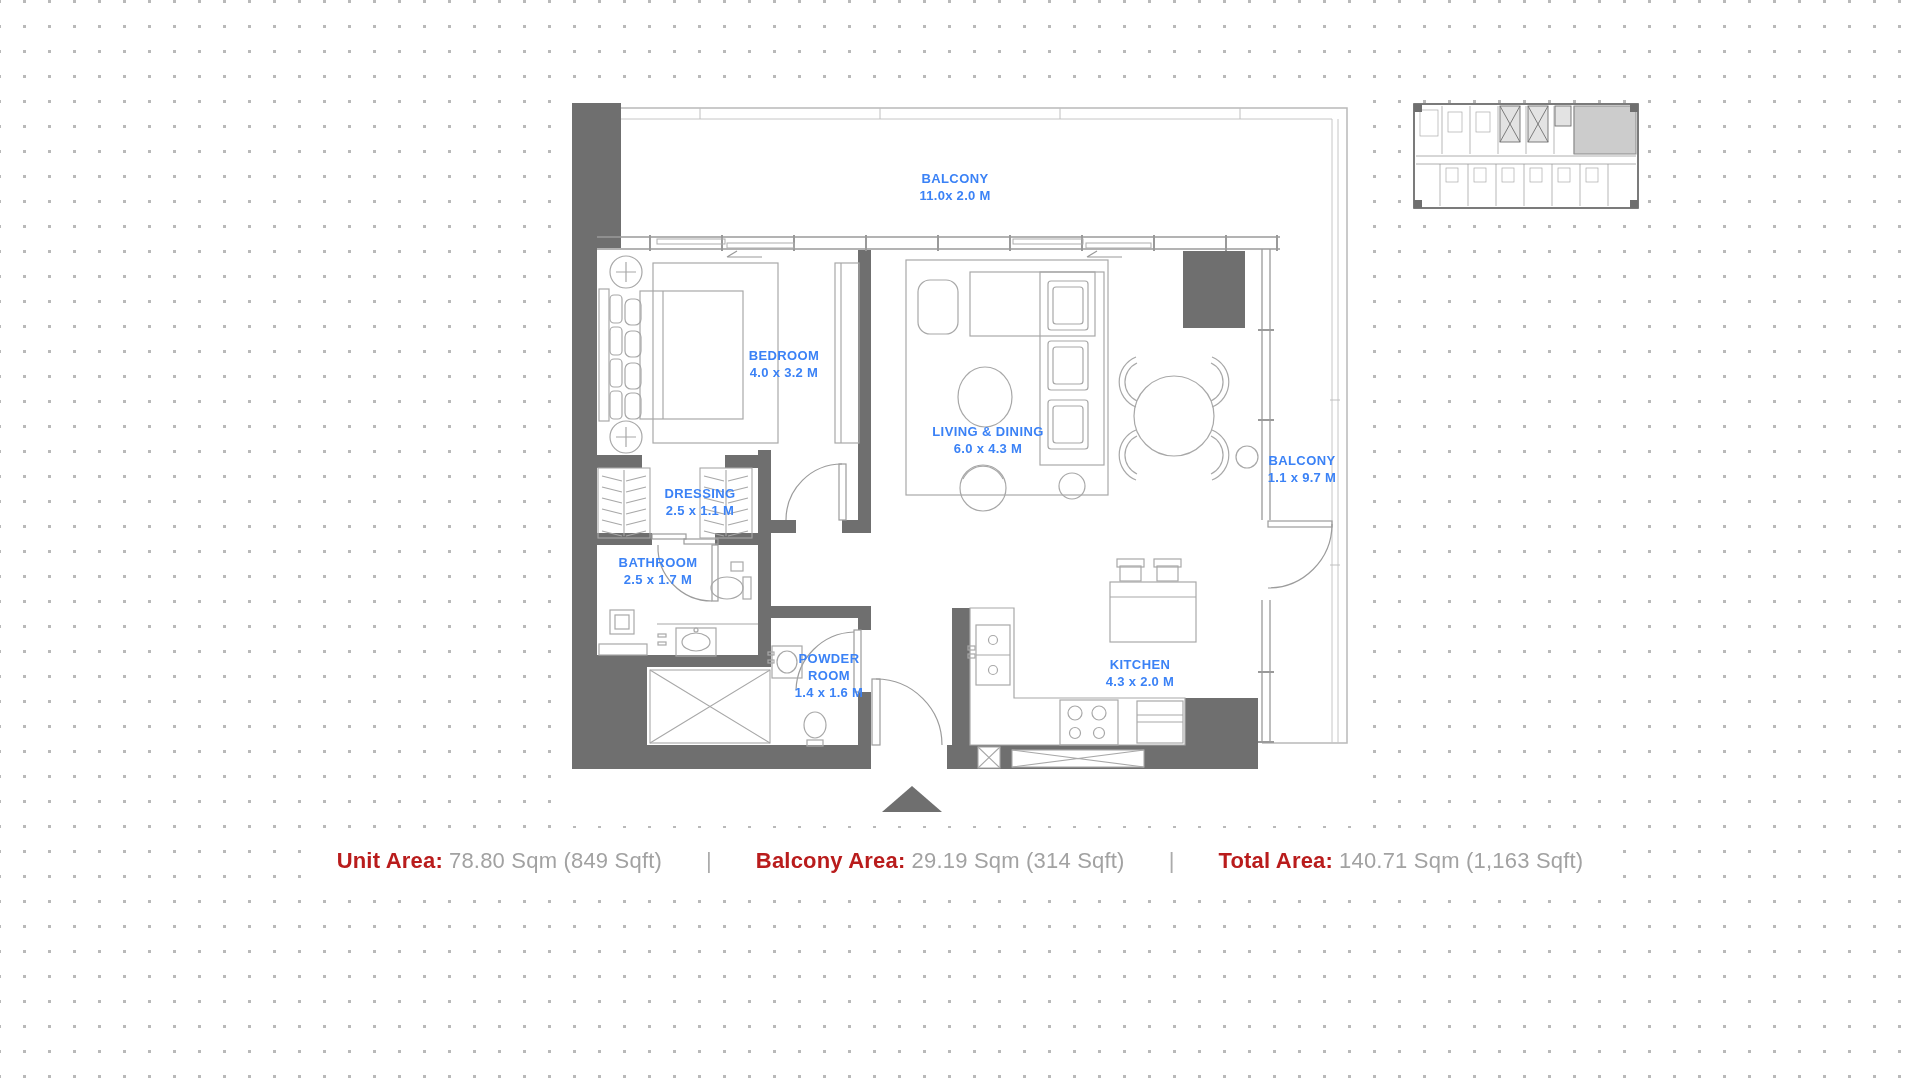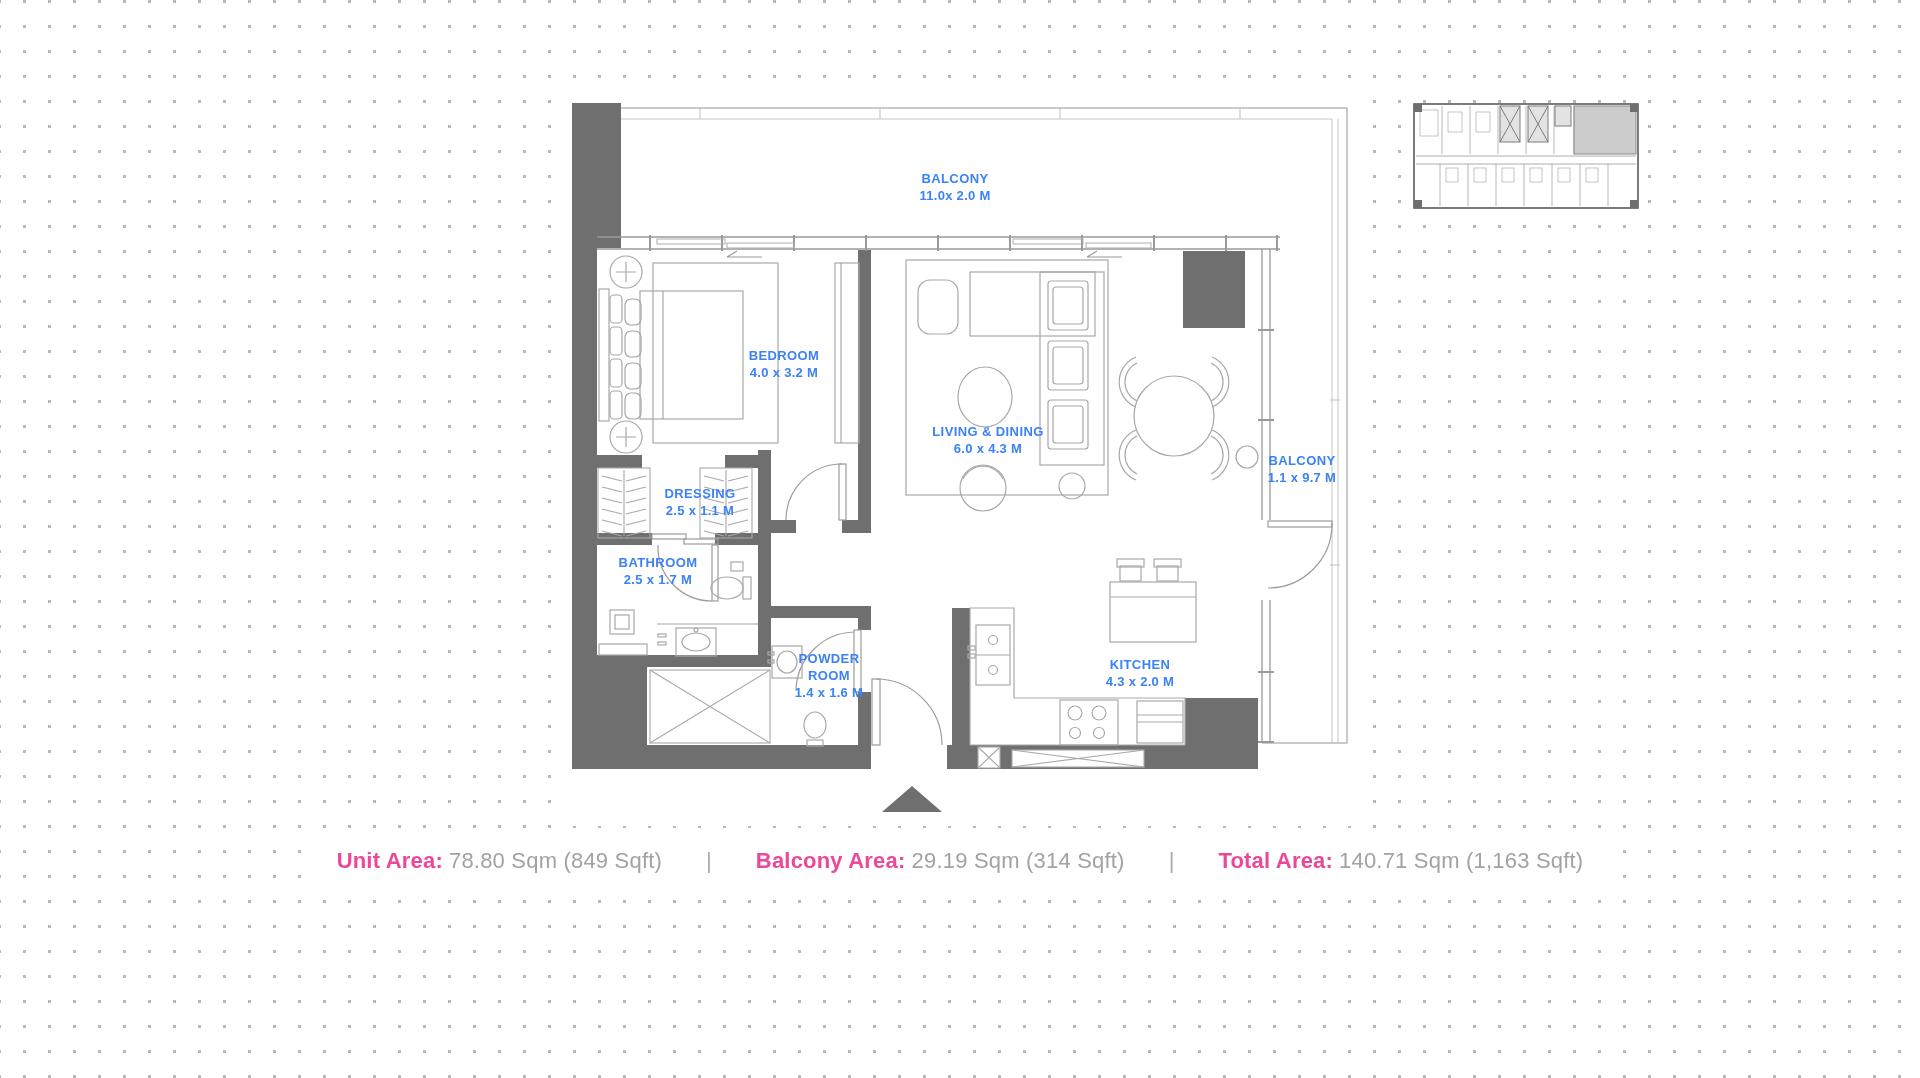--- a/index.html
+++ b/index.html
@@ -24,21 +24,21 @@
   .room-label .dims{font-size:13px;letter-spacing:.3px;}
   .room-label.wrap{white-space:normal;width:88px;}
   .summary-row{
     position:absolute;left:0;top:840px;width:1920px;
     display:flex;justify-content:center;align-items:center;
   }
   .summary-band{
     background:#ffffff;padding:8px 30px;display:flex;align-items:center;
   }
   .summary-seg{font-size:22px;color:#a2a2a2;letter-spacing:.2px;white-space:nowrap;}
-  .summary-seg b{color:#ec4899;font-weight:700;margin-right:6px;}
+  .summary-seg b{color:#b91c1c;font-weight:700;margin-right:6px;}
   .summary-pipe{color:#ababab;font-size:22px;margin:0 44px;font-weight:400;}
 </style>
 </head>
 <body>
 
 <div class="plan-underlay"></div>
 
 <svg width="1920" height="1078" viewBox="0 0 1920 1078">
 
   <g fill="none" stroke="#b9b9b9" stroke-width="1.5">

